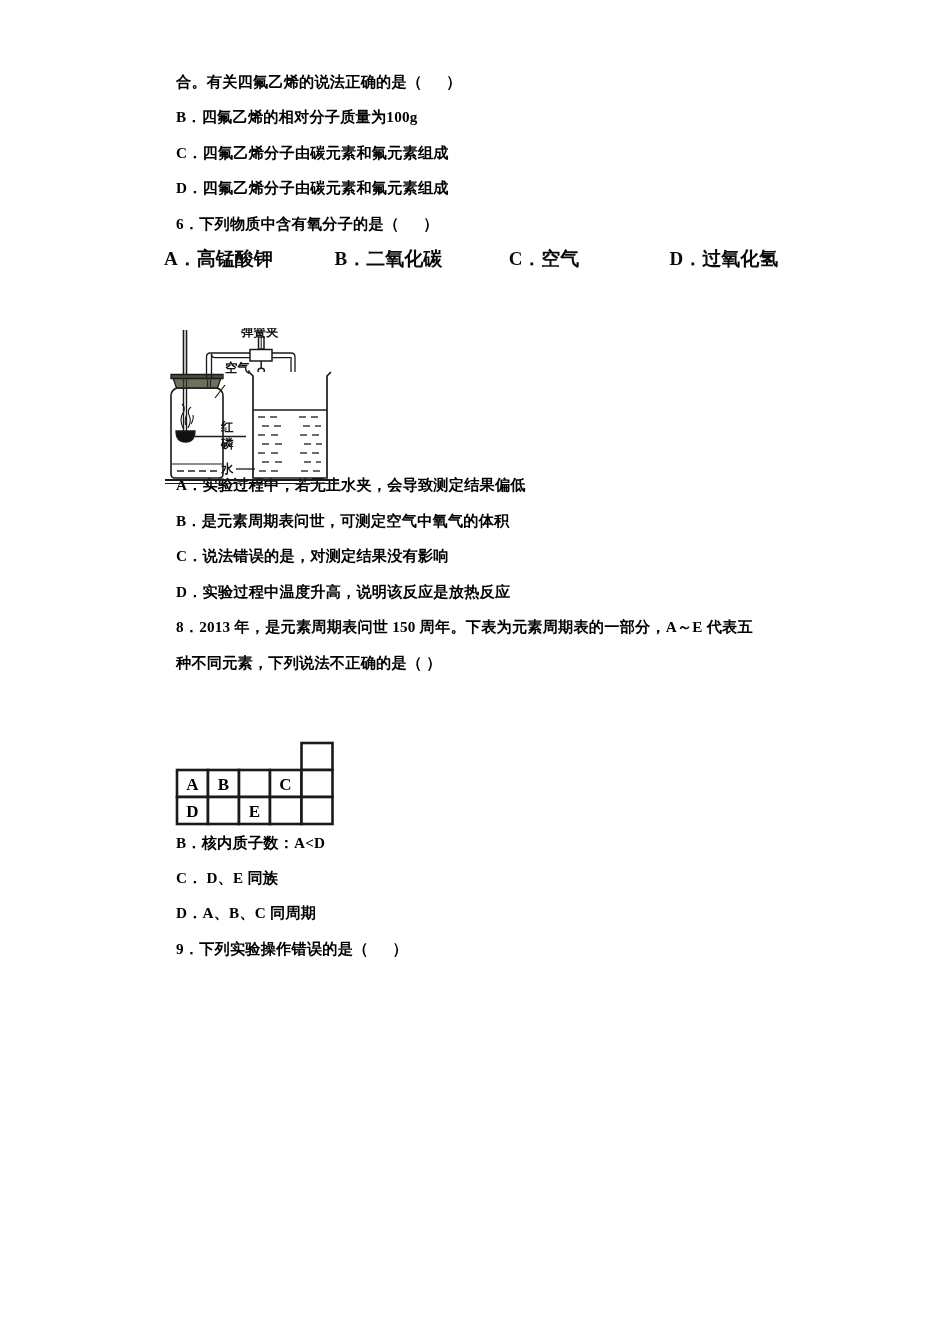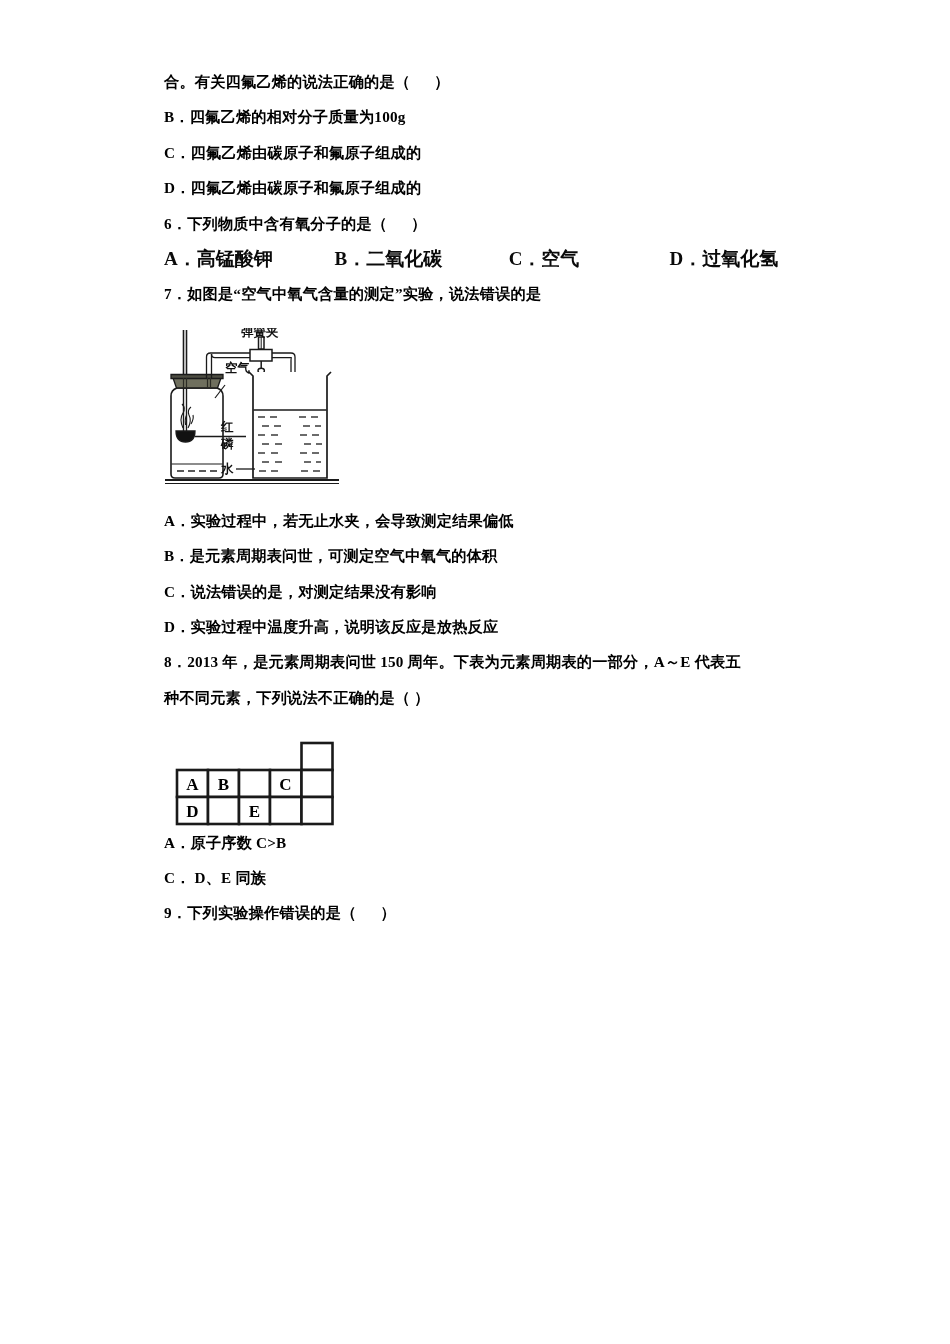--- a/index.html
+++ b/index.html
@@ -27,20 +27,21 @@
     top: 64px;
     width: 625px;
   }
   .line {
     font-size: 15.2px;
     font-weight: bold;
     line-height: 35.4px;
     letter-spacing: 0.2px;
     white-space: pre-wrap;
     color: #000;
+    margin-left: 12px;
   }
   .line.wrap {
     line-height: 35.6px;
   }
   .opt-row {
     display: block;
     font-size: 19px;
     font-weight: bold;
     line-height: 35.4px;
     white-space: pre;
@@ -68,42 +69,43 @@
 </style>
 </head>
 <body>
 
 <div class="page">
 
   <div class="content">
 
     <div class="line">合。有关四氟乙烯的说法正确的是（      ）</div>
     <div class="line">B．四氟乙烯的相对分子质量为100g</div>
-    <div class="line">C．四氟乙烯由碳原子和氟原子组成的</div>
-    <div class="line">D．四氟乙烯由碳原子和氟原子组成的</div>
+    <div class="line">C．四氟乙烯分子由碳元素和氟元素组成</div>
+    <div class="line">D．四氟乙烯分子由碳元素和氟元素组成</div>
 
     <div class="line">6．下列物质中含有氧分子的是（      ）</div>
     <div class="opt-row">A．高锰酸钾             B．二氧化碳              C．空气                   D．过氧化氢</div>
 
-    <div class="line">7．如图是“空气中氧气含量的测定”实验，说法错误的是</div>
 
     <div style="height:191px"></div>
 
     <div class="line">A．实验过程中，若无止水夹，会导致测定结果偏低</div>
     <div class="line">B．是元素周期表问世，可测定空气中氧气的体积</div>
     <div class="line">C．说法错误的是，对测定结果没有影响</div>
     <div class="line">D．实验过程中温度升高，说明该反应是放热反应</div>
 
     <div class="line wrap">8．2013 年，是元素周期表问世 150 周年。下表为元素周期表的一部分，A～E 代表五</div>
     <div class="line wrap">种不同元素，下列说法不正确的是（ ）</div>
 
     <div style="height:109px"></div>
 
     <div class="line">A．原子序数 C&gt;B</div>
+    <div class="line">B．核内质子数：A&lt;D</div>
     <div class="line">C． D、E 同族</div>
+    <div class="line">D．A、B、C 同周期</div>
 
     <div class="line">9．下列实验操作错误的是（      ）</div>
 
   </div>
 
   <div class="fig-experiment">
     <svg width="178" height="166" viewBox="0 0 178 166" xmlns="http://www.w3.org/2000/svg">
       <g fill="none" stroke="#1a1a1a" stroke-width="1.3">
 
         <line x1="2" y1="152" x2="176" y2="152" stroke-width="2.2"></line>

